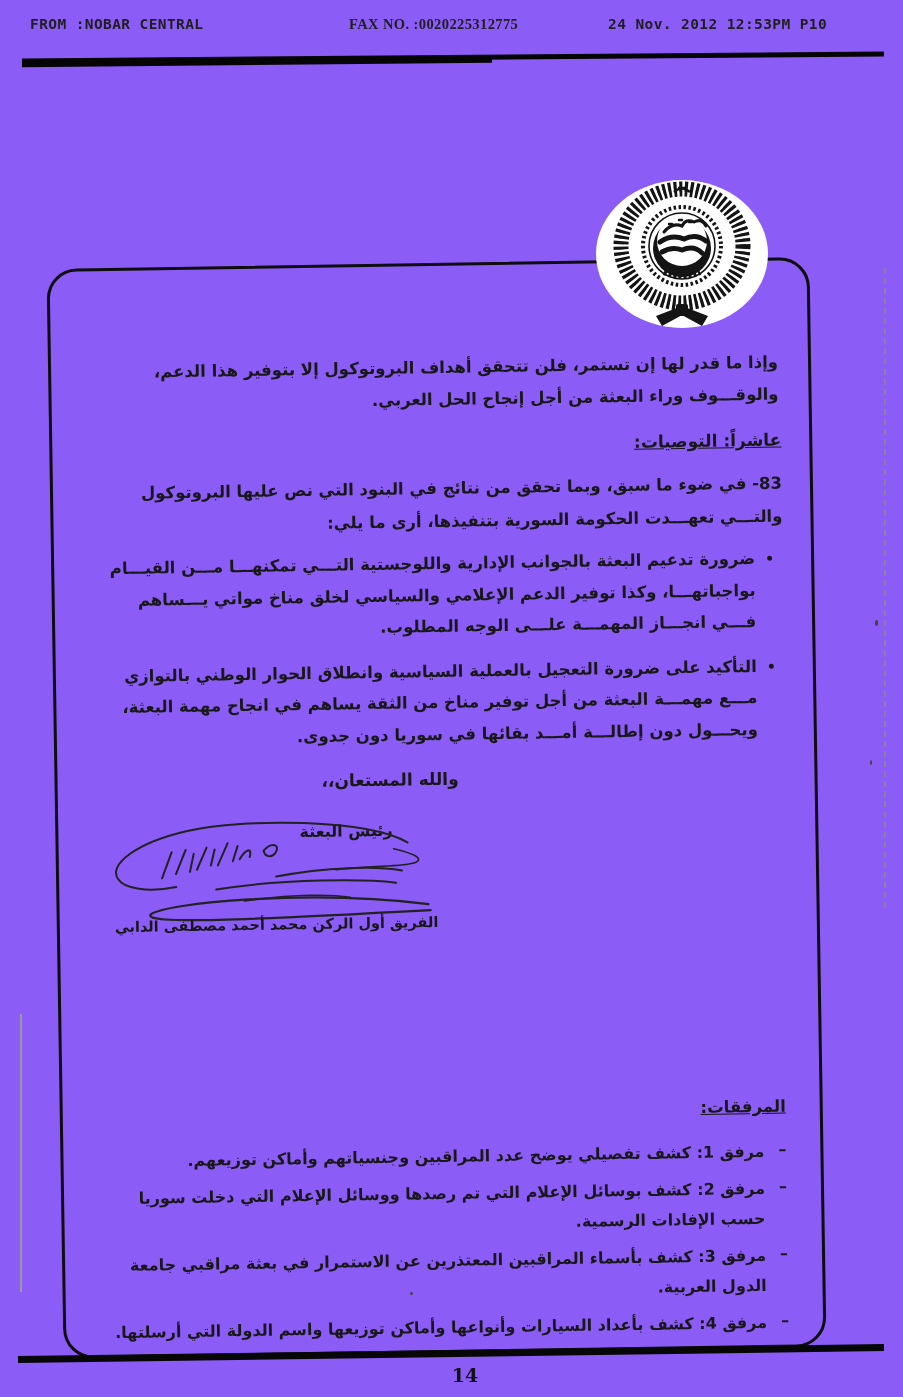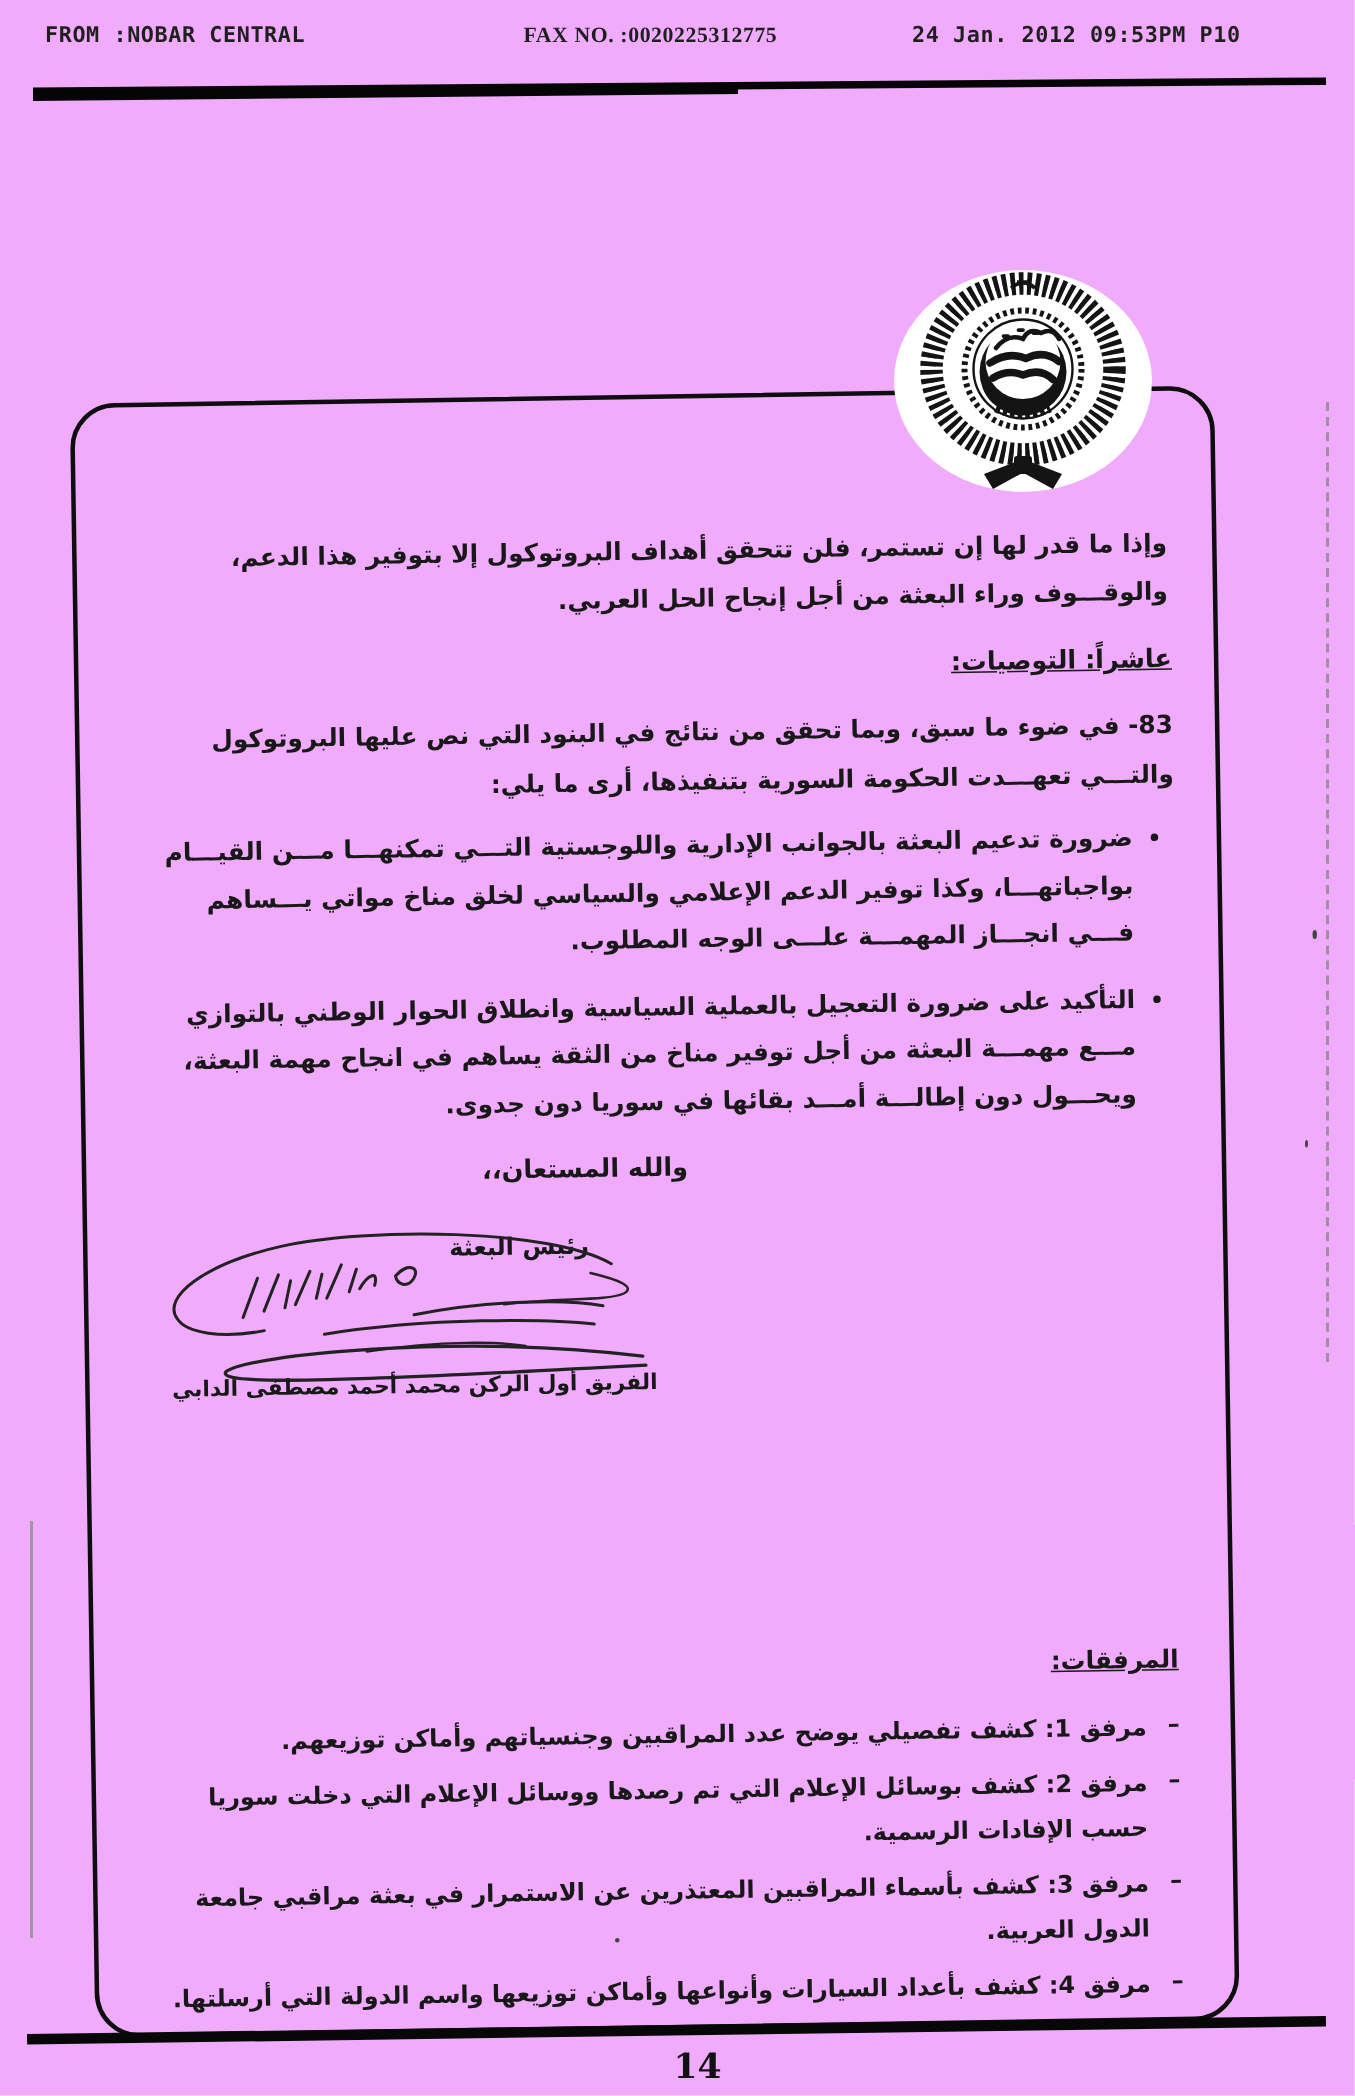--- a/index.html
+++ b/index.html
@@ -1,16 +1,16 @@
 <!DOCTYPE html>
 <html lang="ar"><head>
 <meta charset="utf-8">
 <style>
   html,body{margin:0;padding:0;background:#e8e8e8;}
-  .page{position:relative;width:903px;height:1397px;background:#f0abfc;overflow:hidden;
+  .page{position:relative;width:903px;height:1397px;background:#8b5cf6;overflow:hidden;
         font-family:"DejaVu Sans",sans-serif;color:#1b1b1b;}
 
   
   .fax-header{position:absolute;top:16px;left:0;width:100%;
       font-family:"DejaVu Sans Mono",monospace;font-size:14.5px;font-weight:700;
       color:#1f1f1f;letter-spacing:.4px;white-space:nowrap;}
   .fax-header .fh-from{position:absolute;left:30px;top:0;}
   .fax-header .fh-no{position:absolute;left:349px;top:0;font-family:Liberation Serif, serif;}
   .fax-header .fh-dt{position:absolute;left:608px;top:0;}
 
@@ -47,37 +47,37 @@
   ul.attachments-list li{position:relative;margin-bottom:7px;line-height:30px;font-size:16px;}
   ul.attachments-list li::before{content:"\2013";position:absolute;right:-22px;top:-2px;font-weight:700;}
 
   
   .emblem{position:absolute;left:594px;top:180px;width:176px;height:158px;}
 
   
   .bottom-line{position:absolute;top:1350px;left:18px;width:866px;height:7px;background:#070707;
       transform:rotate(-0.8deg);}
   .page-number{position:absolute;top:1364px;left:30px;width:870px;text-align:center;
-      font-family:"DejaVu Serif",serif;font-weight:700;font-size:23px;color:#111;}
+      font-family:"DejaVu Serif",serif;font-weight:700;font-size:19px;color:#111;}
 
   
   .artifact-right{position:absolute;left:884px;top:268px;height:640px;width:0;
       border-left:2px dashed #8a8a8a;opacity:.8;}
   .artifact-left{position:absolute;left:20px;top:1014px;height:278px;width:1.5px;background:#9a9a9a;}
   .speck{position:absolute;background:#444;border-radius:50%;}
 </style>
 </head>
 <body>
 
 <div class="page">
 
   <div class="fax-header">
     <span class="fh-from">FROM :NOBAR CENTRAL</span>
     <span class="fh-no">FAX NO. :0020225312775</span>
-    <span class="fh-dt">24 Jan. 2012 09:53PM  P10</span>
+    <span class="fh-dt">24 Nov. 2012 12:53PM  P10</span>
   </div>
   <div class="fax-divider"></div>
   <div class="fax-divider-b"></div>
 
   <div class="doc-frame">
     <div class="doc-content">
 
       <p class="intro">وإذا ما قدر لها إن تستمر، فلن تتحقق أهداف البروتوكول إلا بتوفير هذا الدعم، والوقـــوف وراء البعثة من أجل إنجاح الحل العربي.</p>
 
       <div class="section-heading">عاشراً: التوصيات:</div>

